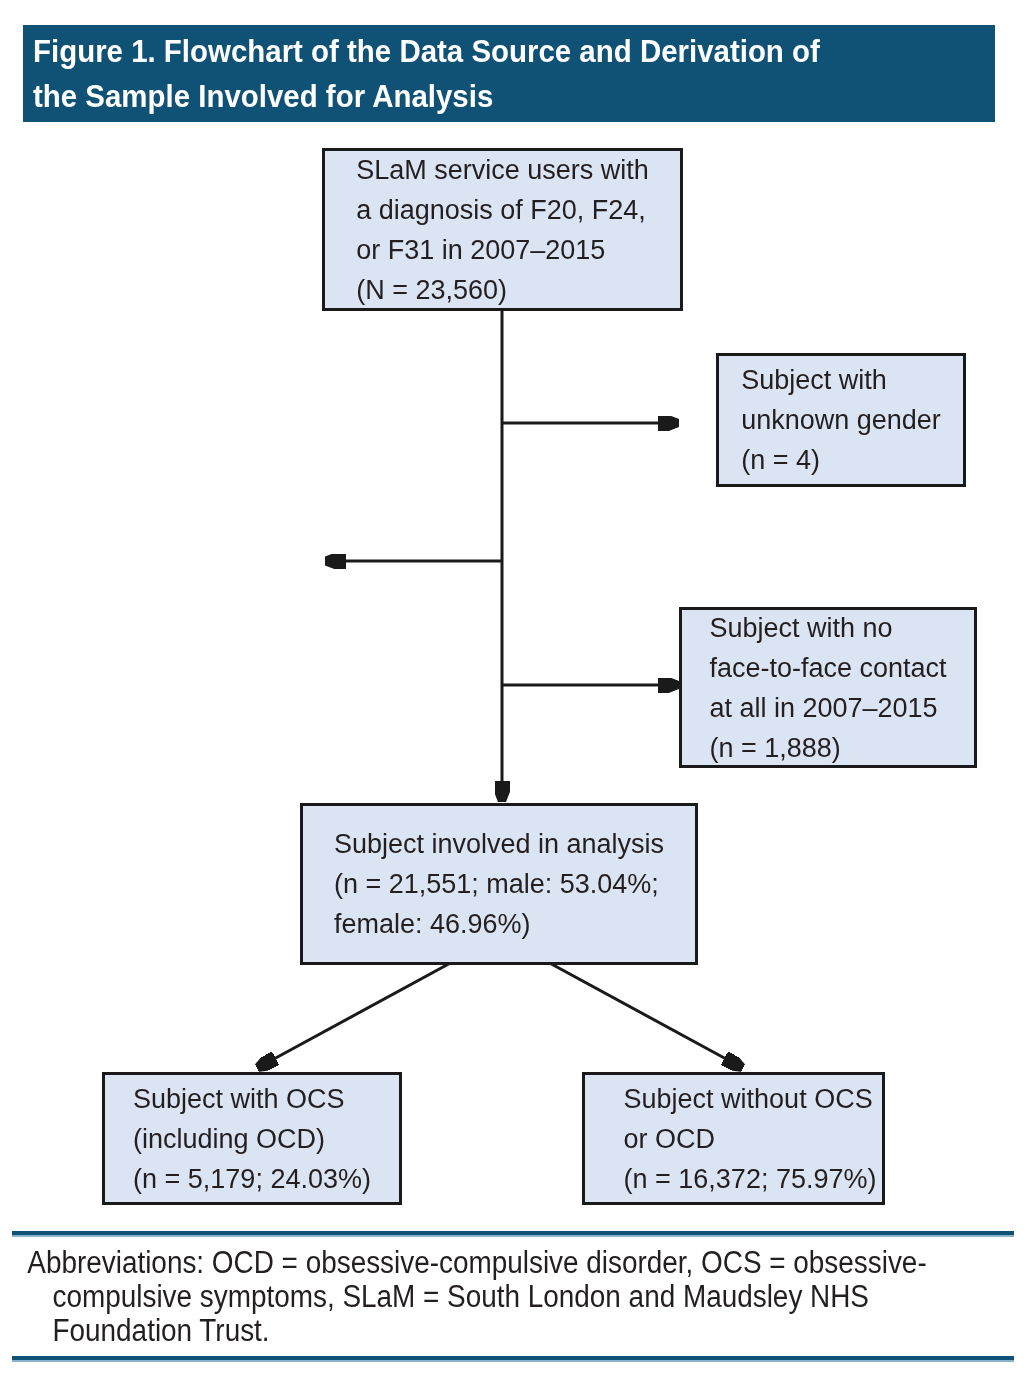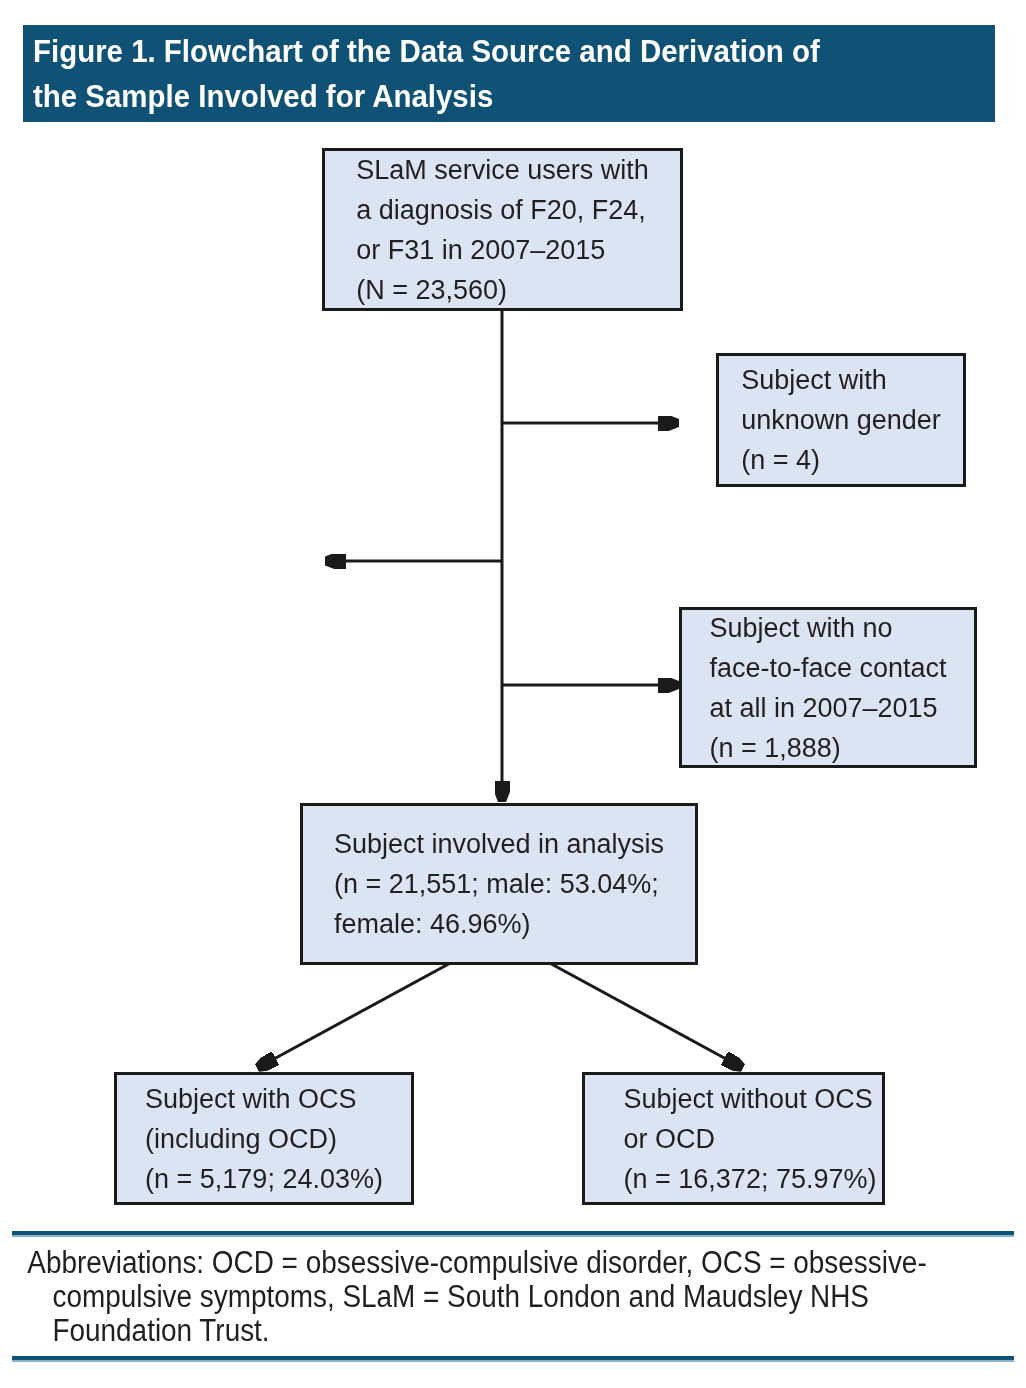--- a/index.html
+++ b/index.html
@@ -60,21 +60,21 @@
     font-size: 27px;
     line-height: 40px;
     text-align: left;
     white-space: pre;
   }
   .box-source     { left: 322px; top: 148px;  width: 361px; height: 163px; }
   .box-unknown    { left: 680px; top: 353px;  width: 250px; height: 134px; margin-left: 36px; }
   .box-under15    { left: 33px;  top: 469px;  width: 290px; height: 183px; }
   .box-nocontact  { left: 679px; top: 607px;  width: 298px; height: 161px; }
   .box-analysis   { left: 300px; top: 803px;  width: 398px; height: 162px; }
-  .box-withocs    { left: 114px; top: 1072px; width: 300px; height: 133px; }
+  .box-withocs    { left: 102px; top: 1072px; width: 300px; height: 133px; }
   .box-withoutocs { left: 582px; top: 1072px; width: 303px; height: 133px; padding-left: 33px; }
   .footnote-rule {
     position: absolute;
     left: 12px;
     width: 1002px;
     height: 0;
     border-top: 4px solid var(--rule-dark);
     border-bottom: 2px solid var(--rule-light);
   }
   .footnote-rule.top    { top: 1231px; }

